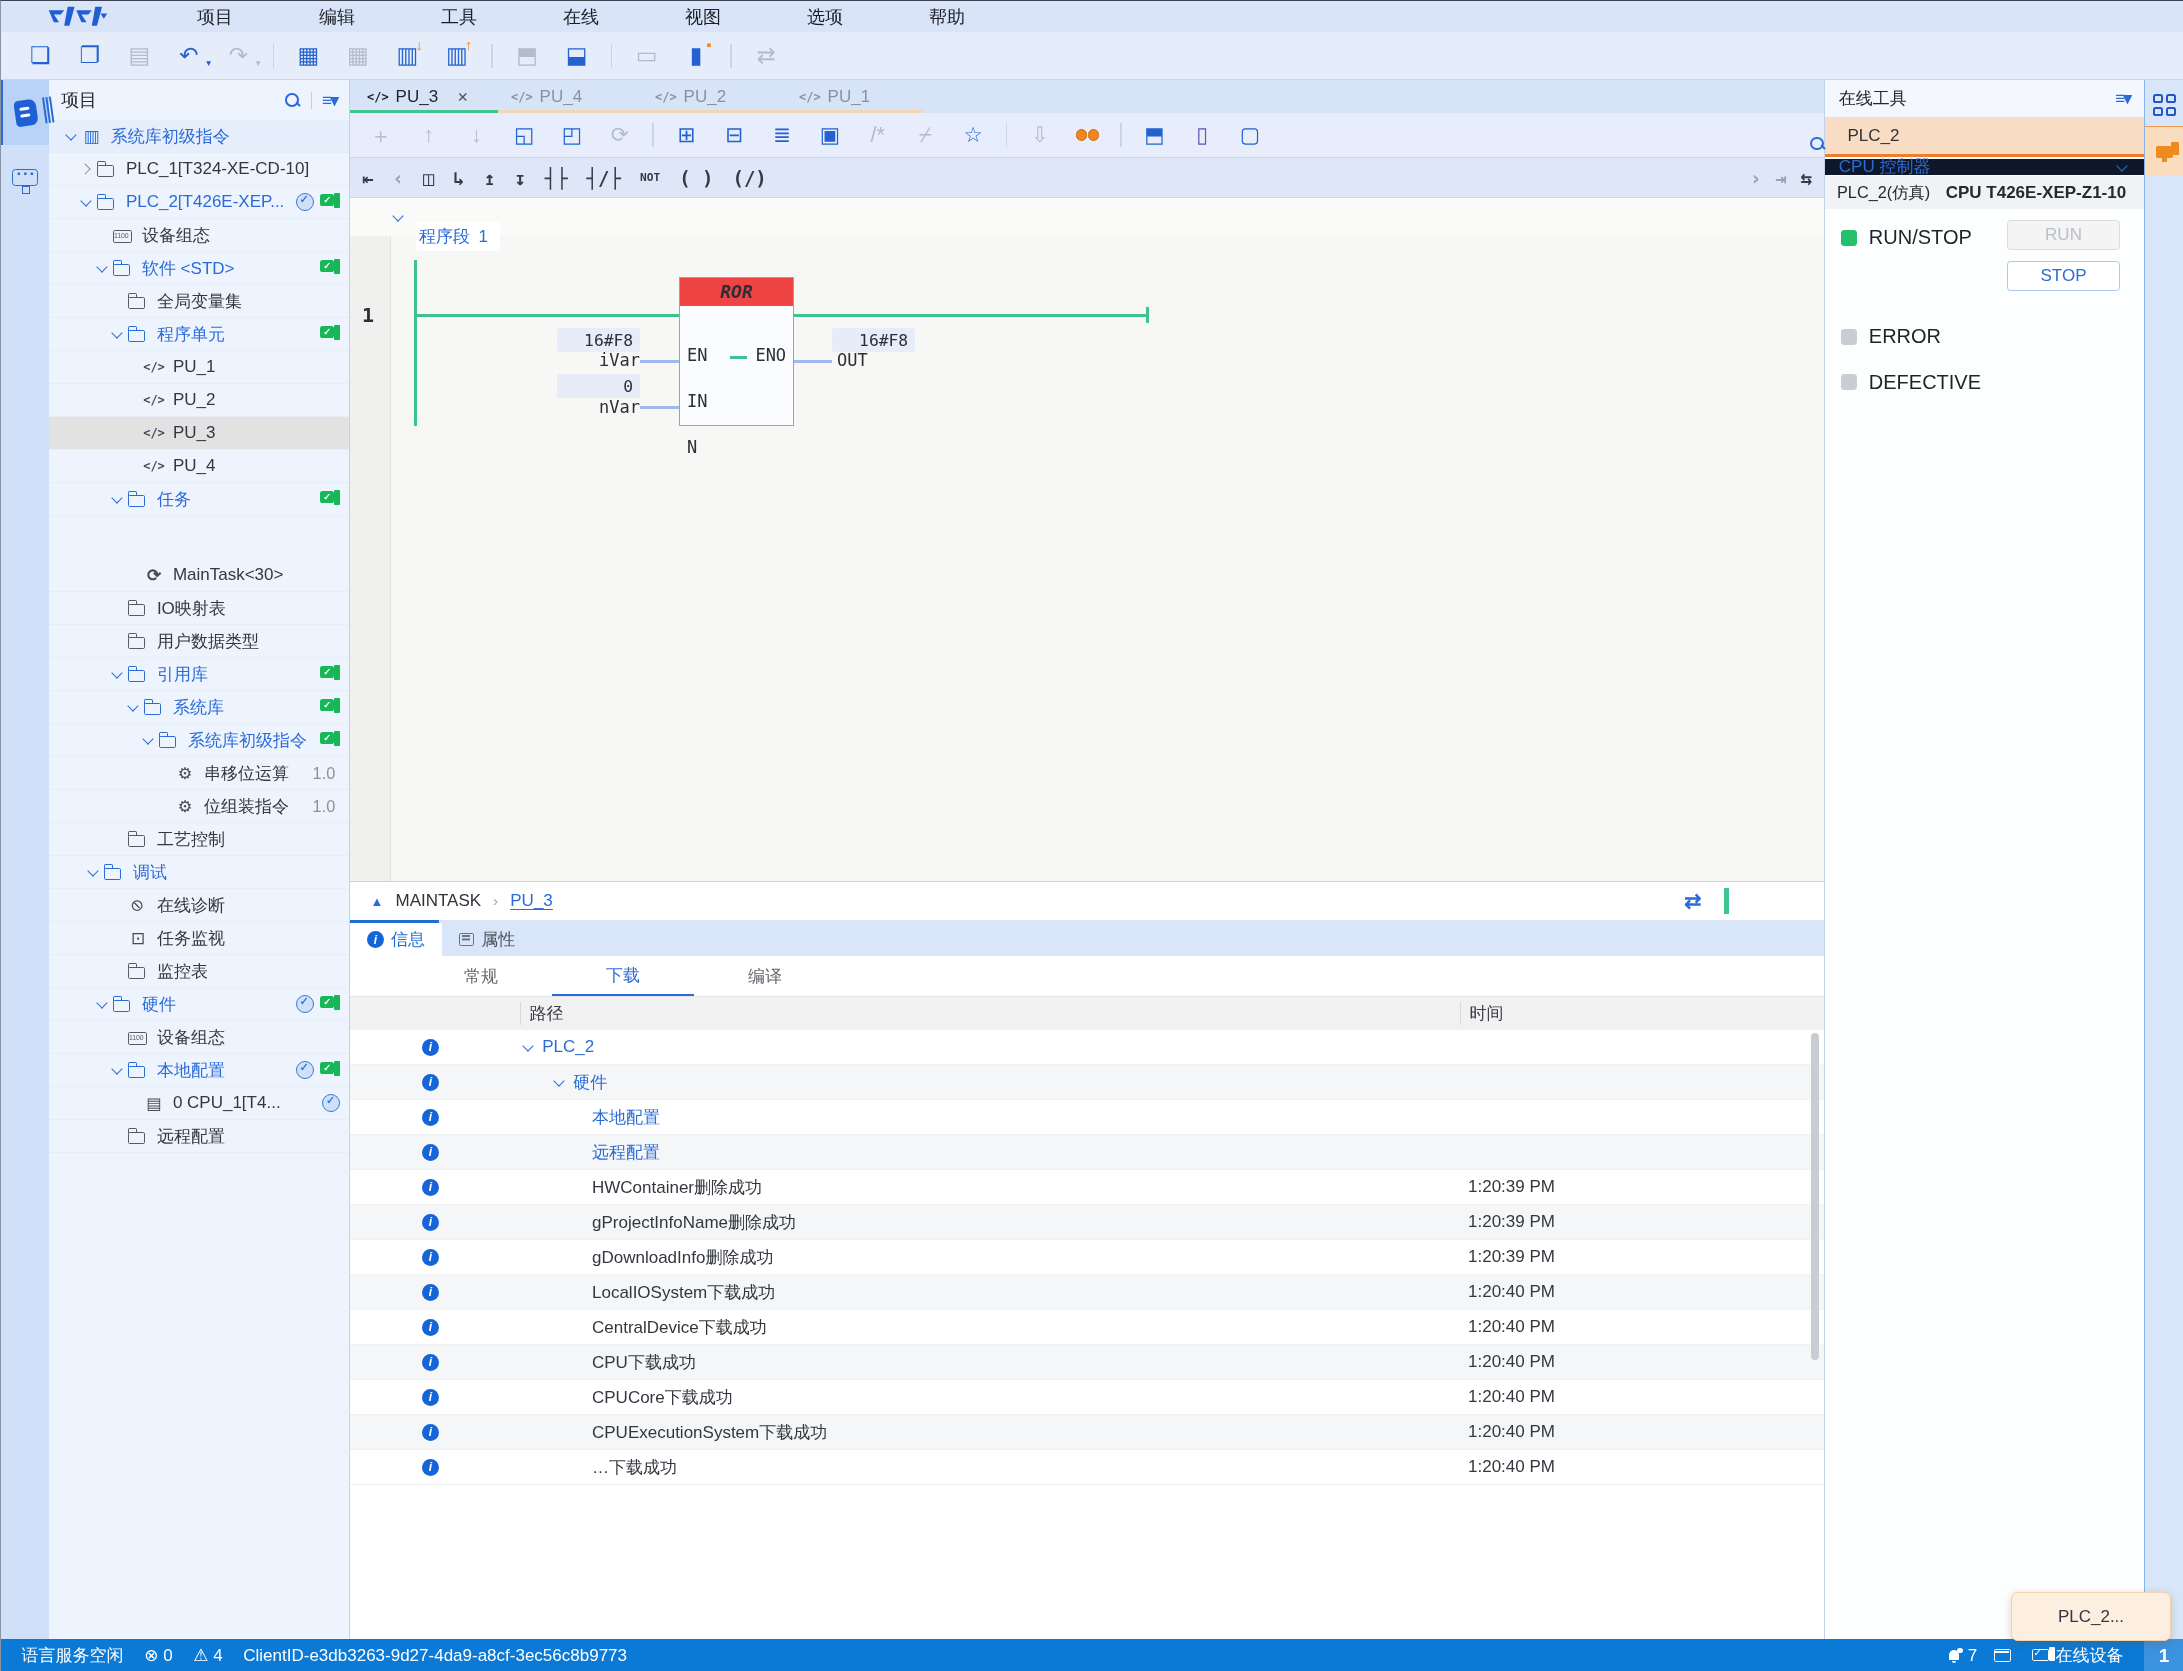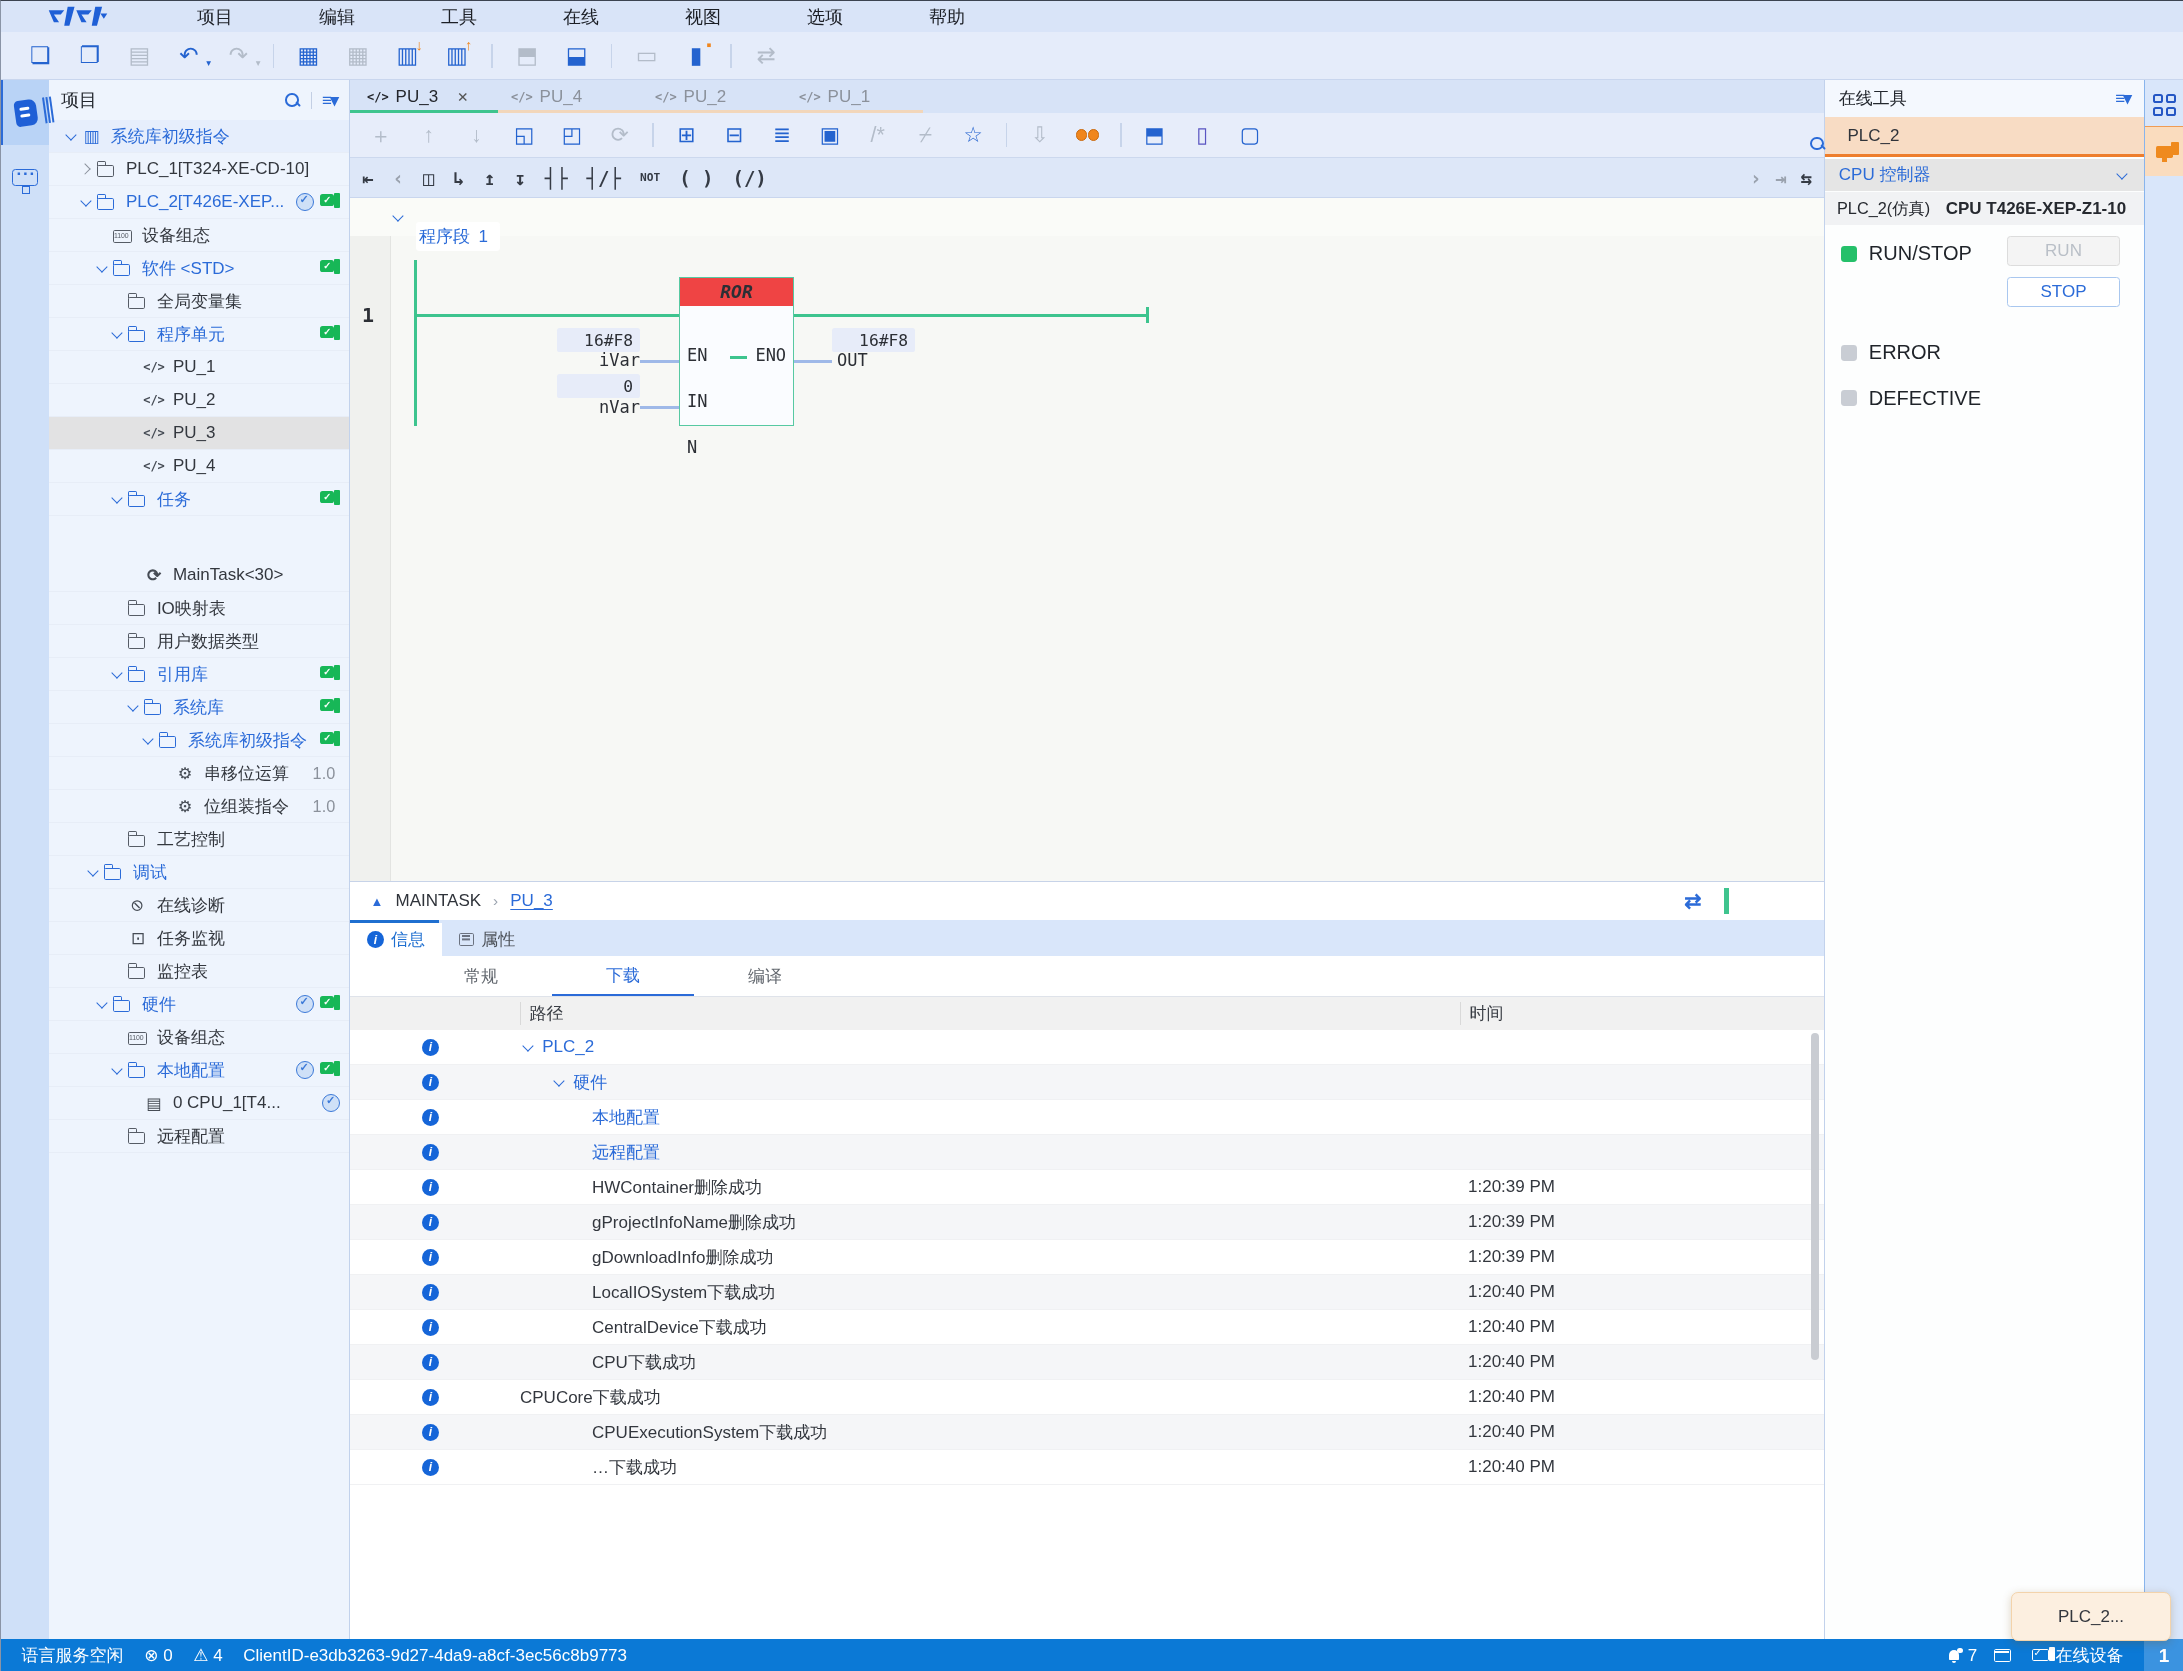--- a/index.html
+++ b/index.html
@@ -153,21 +153,21 @@
   .log-row .blue-link { color:#2b6bd8; }
   .lr-time { position:absolute; left:1118px; font-size:17px; color:#33373e; }
   .log-row .chev { color:#2b6bd8; }
   .log-scroll { position:absolute; right:5.2px; top:77px; width:7.7px; height:327px; background:#c9ccd2; border-radius:4.3px; }
 
   
   .rpanel { width:320px; background:#fdfefe; border-left:0.9px solid #c2d2ec; flex:none; display:flex; flex-direction:column; }
   .rp-header { height:37px; display:flex; align-items:center; padding:0 13.8px; flex:none; background:#f4f8fe; }
   .rp-title { flex:1; font-size:17px; color:#23272e; }
   .rp-tab { height:40px; background:#f8dcc4; border-bottom:3.4px solid #ee7e2d; display:flex; align-items:center; padding-left:22.4px; font-size:17px; color:#2f333a; flex:none; }
-  .rp-section { height:32px; background:#e5e5e5; display:flex; align-items:center; padding:0 13.8px; flex:none; margin-top:1.7px; }
+  .rp-section { height:16px; background:#0f172a; display:flex; align-items:center; padding:0 13.8px; flex:none; margin-top:1.7px; }
   .rp-section .txt { flex:1; color:#2b6bd8; font-size:17px; }
   .rp-section .chev { color:#2b6bd8; }
   .rp-device { height:33px; background:#f1f2f4; display:flex; align-items:center; gap:15.5px; padding-left:12px; font-size:16.3px; color:#26292f; flex:none; margin-top:1.7px; }
   .rp-device .model { font-size:17px; font-weight:bold; }
   .rp-row { display:flex; align-items:center; gap:12px; padding-left:15.5px; margin-top:22.4px; }
   .ind { width:16.3px; height:16.3px; border-radius:3.4px; flex:none; }
   .ind.green { background:#25c06a; }
   .ind.gray { background:#c9cdd4; }
   .rp-label { font-size:20px; color:#1f2329; }
   .rp-btns { position:absolute; display:flex; flex-direction:column; gap:11.2px; }
@@ -987,21 +987,21 @@
               <span class="i-info">i</span>
               <span class="lr-path" style="margin-left: 72px;">
 
                 <span>CPU下载成功</span>
               </span>
               <span class="lr-time">1:20:40 PM</span>
             </div>
 
             <div class="log-row">
               <span class="i-info">i</span>
-              <span class="lr-path" style=" align-items: center;">
+              <span class="lr-path" style="margin-left: 72px; align-items: center;">
 
                 <span>CPUCore下载成功</span>
               </span>
               <span class="lr-time">1:20:40 PM</span>
             </div>
 
             <div class="log-row">
               <span class="i-info">i</span>
               <span class="lr-path" style="margin-left: 72px;">
 

